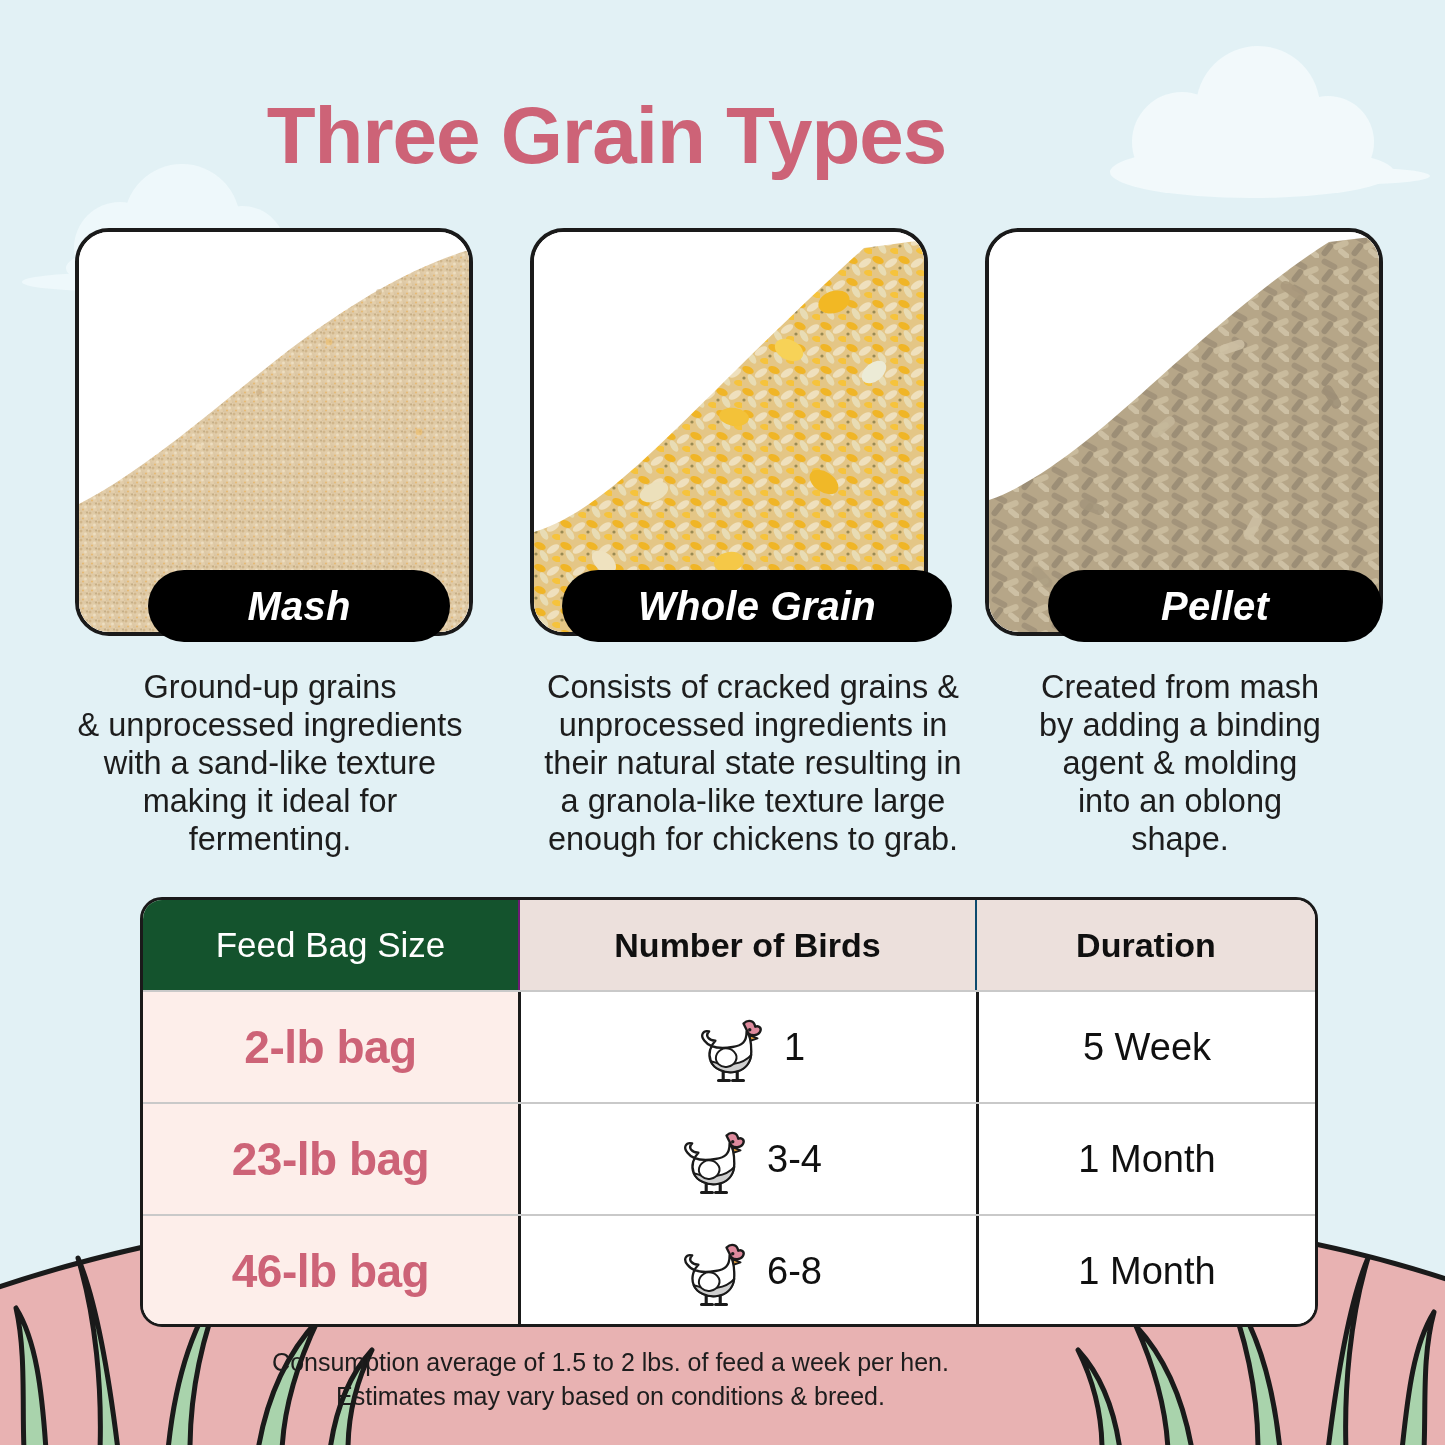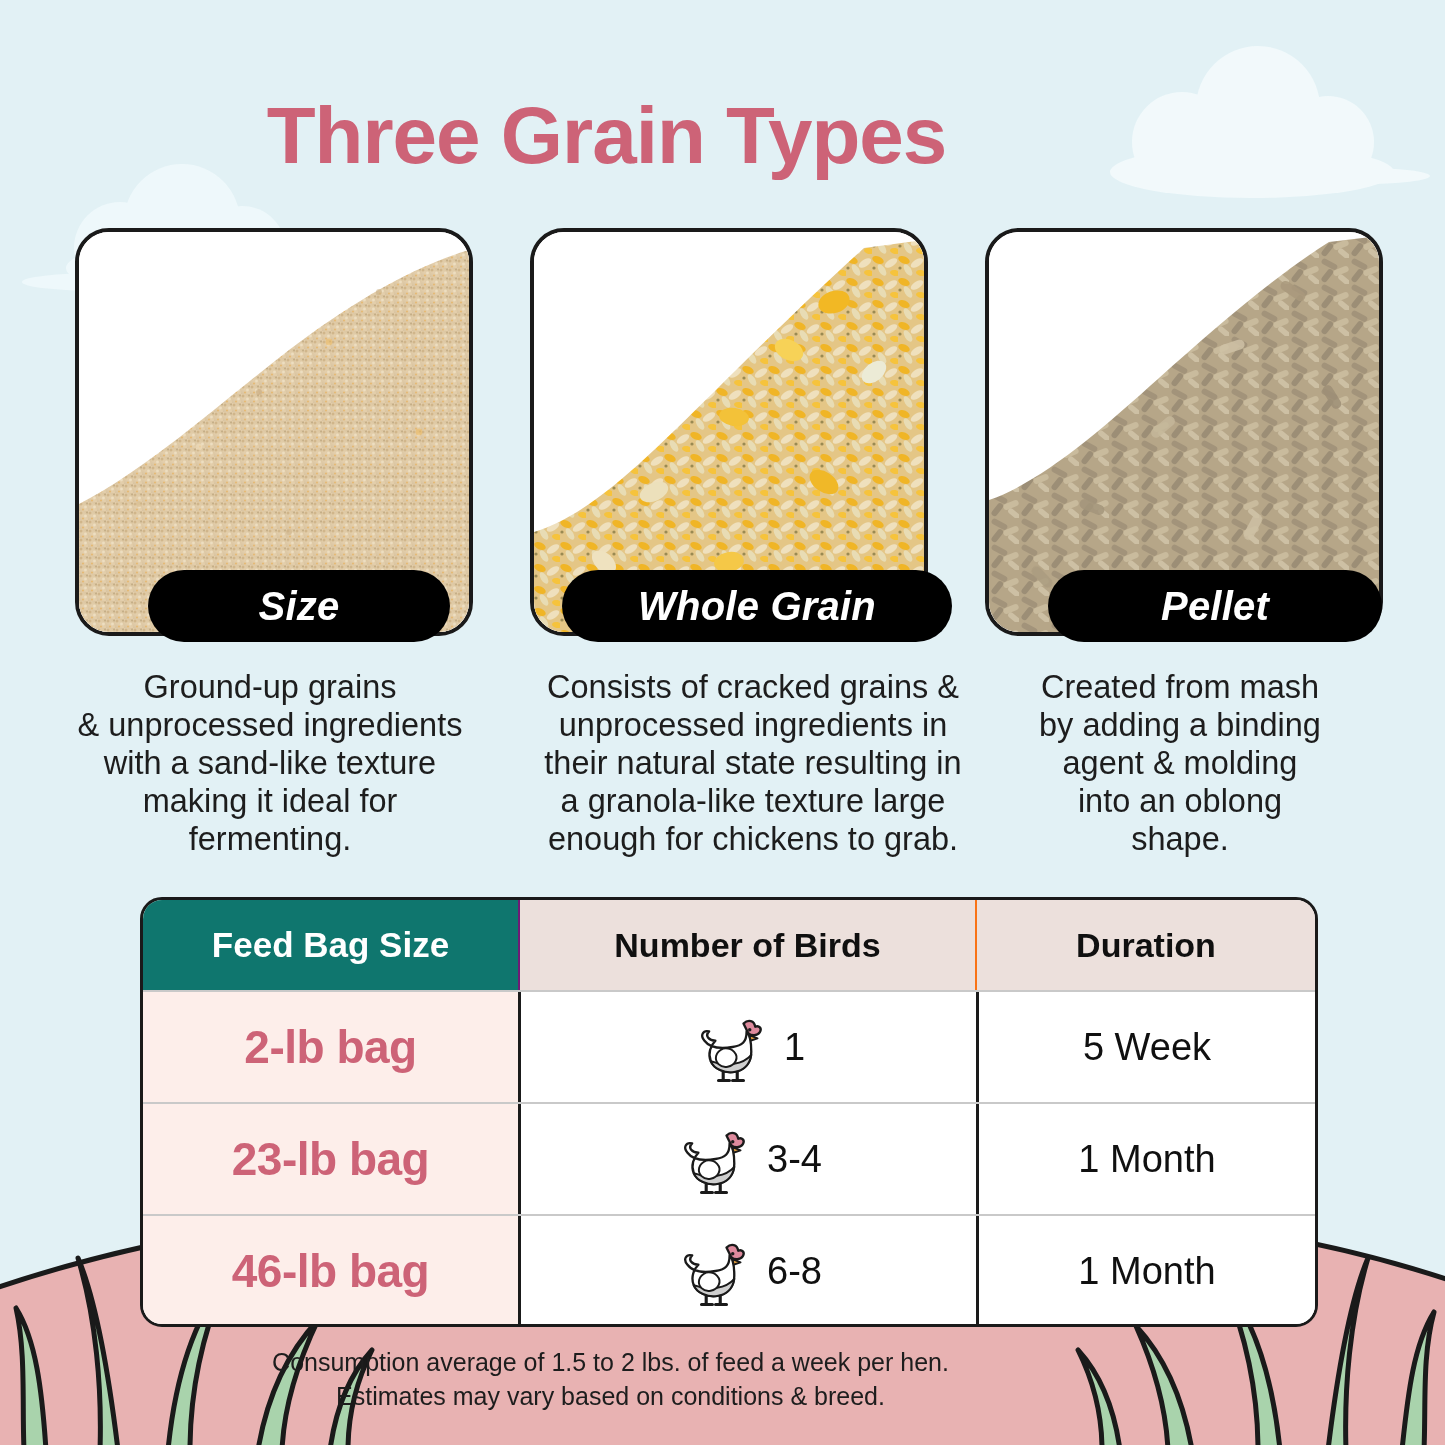--- a/index.html
+++ b/index.html
@@ -87,25 +87,25 @@
   }
   .trow{display:flex;width:100%;}
   .thead{height:90px;}
   .tbody-row{height:110px;border-top:2px solid #c9c9c9;}
   .col0{width:375px;flex:0 0 375px;display:flex;align-items:center;justify-content:center;}
   .col1{width:455px;flex:0 0 455px;display:flex;align-items:center;justify-content:center;
         border-left:3px solid #1a1a1a;}
   .col2{flex:1 1 auto;display:flex;align-items:center;justify-content:center;
         border-left:3px solid #1a1a1a;}
 
-  .thead .col0{background:#0f766e;color:#ffffff;font-weight:700;font-size:35px;}
+  .thead .col0{background:#14532d;color:#ffffff;font-weight:400;font-size:35px;}
   .thead .col1,.thead .col2{background:#ece0dc;color:#101010;font-weight:700;font-size:34px;
         border-left-color:#1a1a1a;}
   .thead .col1{border-left:2px solid #701a75;}
-  .thead .col2{border-left:2px solid #f97316;}
+  .thead .col2{border-left:2px solid #0c4a6e;}
 
   .tbody-row .col0{background:#fdeeea;color:#cd6377;font-weight:700;font-size:46px;letter-spacing:-.5px;}
   .tbody-row .col1{background:#ffffff;color:#101010;font-size:38px;}
   .tbody-row .col2{background:#ffffff;color:#101010;font-size:38px;}
 
   .bird-cell{display:flex;align-items:center;gap:14px;}
   .hen{width:78px;height:78px;display:block;}
   .bird-count{font-size:38px;color:#101010;}
 
   
@@ -252,21 +252,21 @@
             <rect x="160" y="190" width="28" height="10" rx="5" fill="#c5b79a" transform="rotate(-40 174 195)"></rect>
             <rect x="90" y="270" width="26" height="10" rx="5" fill="#a3957b" transform="rotate(22 103 275)"></rect>
             <rect x="250" y="290" width="28" height="10" rx="5" fill="#cec1a5" transform="rotate(-62 264 295)"></rect>
             <rect x="40" y="340" width="26" height="10" rx="5" fill="#ab9c80" transform="rotate(46 53 345)"></rect>
           </g>
         </svg>
       </div>
     </div>
   </div>
 
-  <div class="pill p0">Size</div>
+  <div class="pill p0">Mash</div>
   <div class="pill p1">Whole Grain</div>
   <div class="pill p2">Pellet</div>
 
   <div class="descs">
     <div class="desc d0">Ground-up grains
 &amp; unprocessed ingredients
 with a sand-like texture
 making it ideal for
 fermenting.</div>
     <div class="desc d1">Consists of cracked grains &amp;

